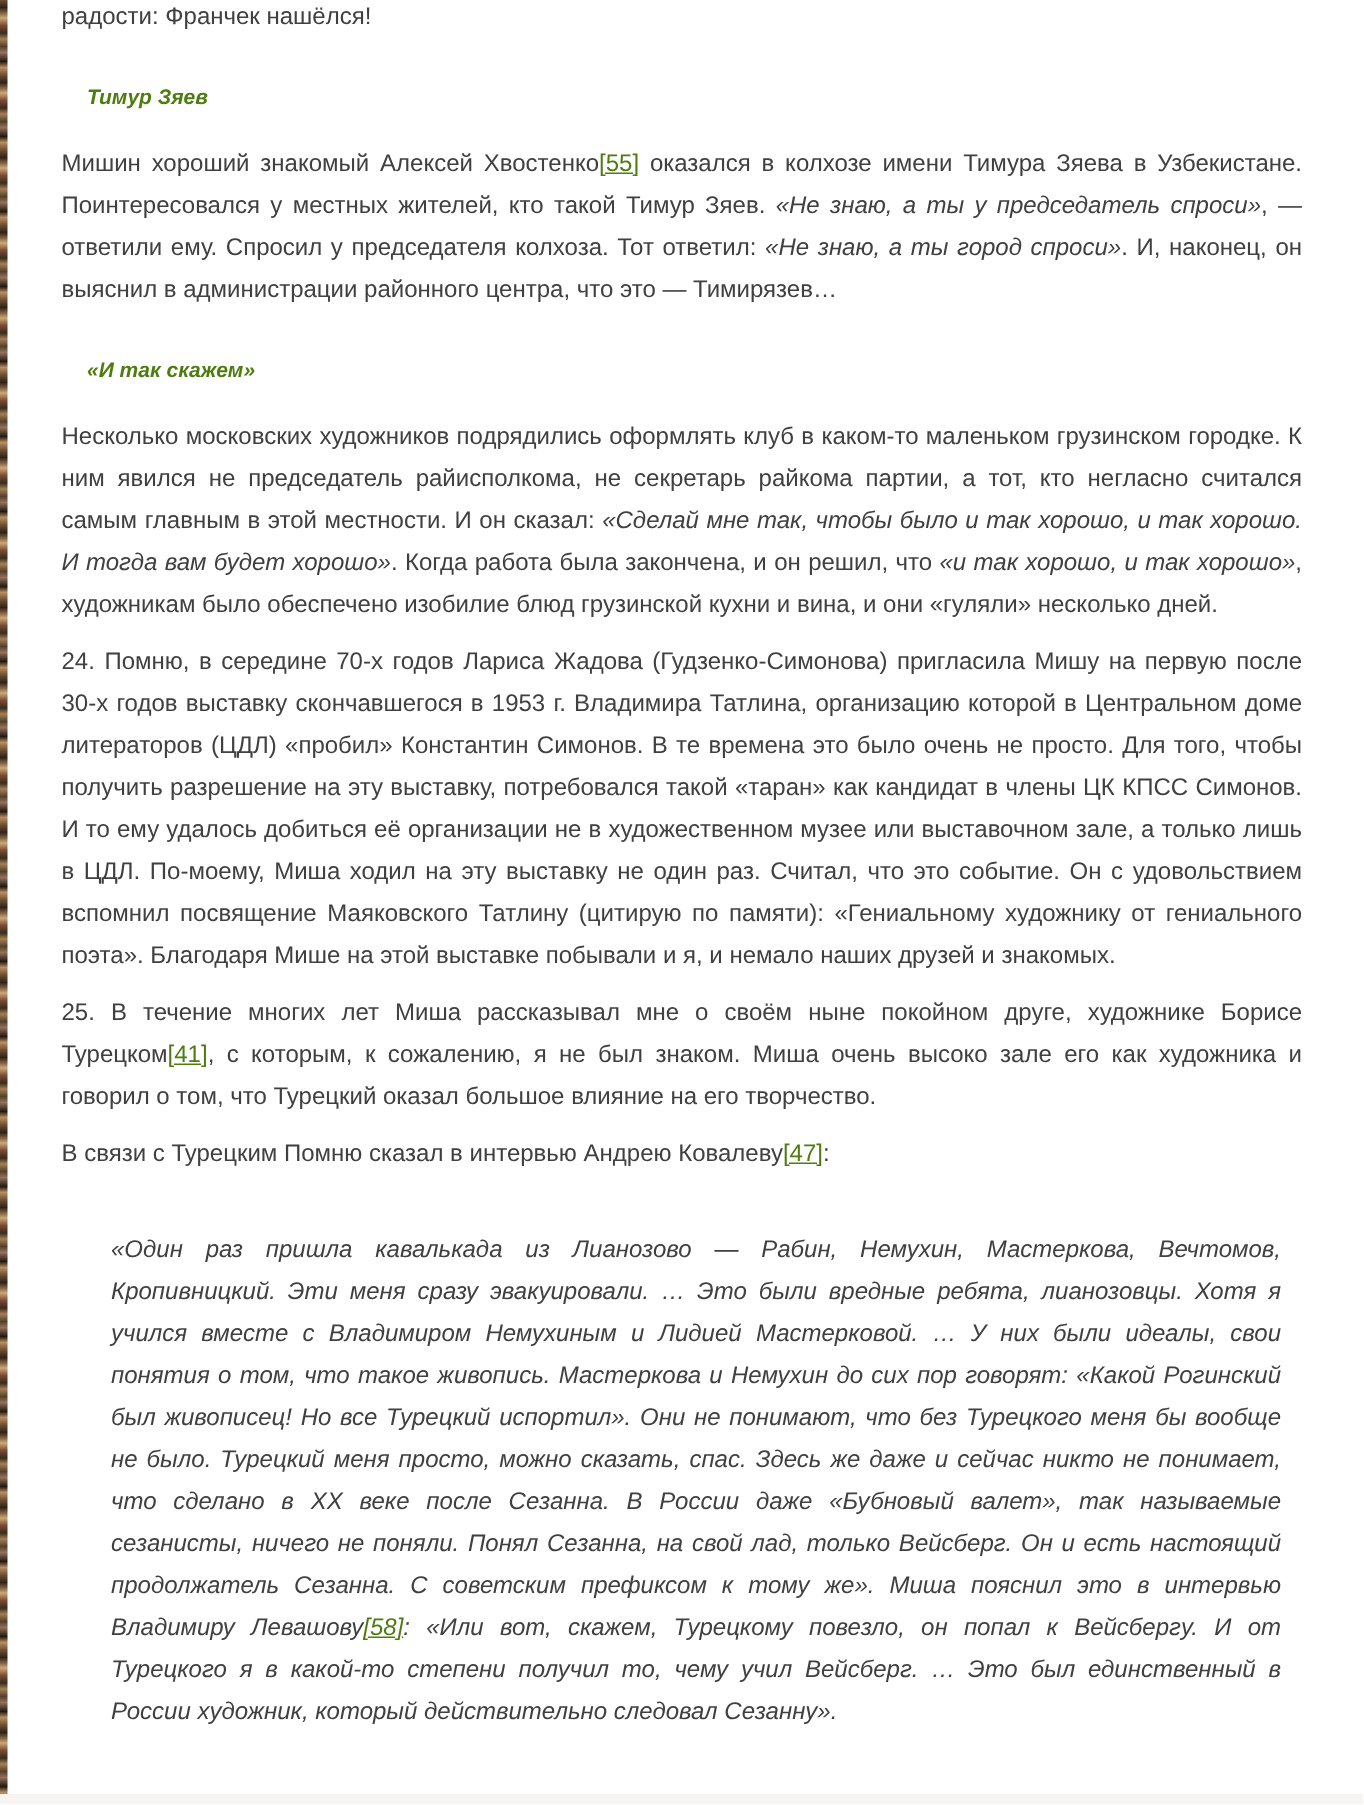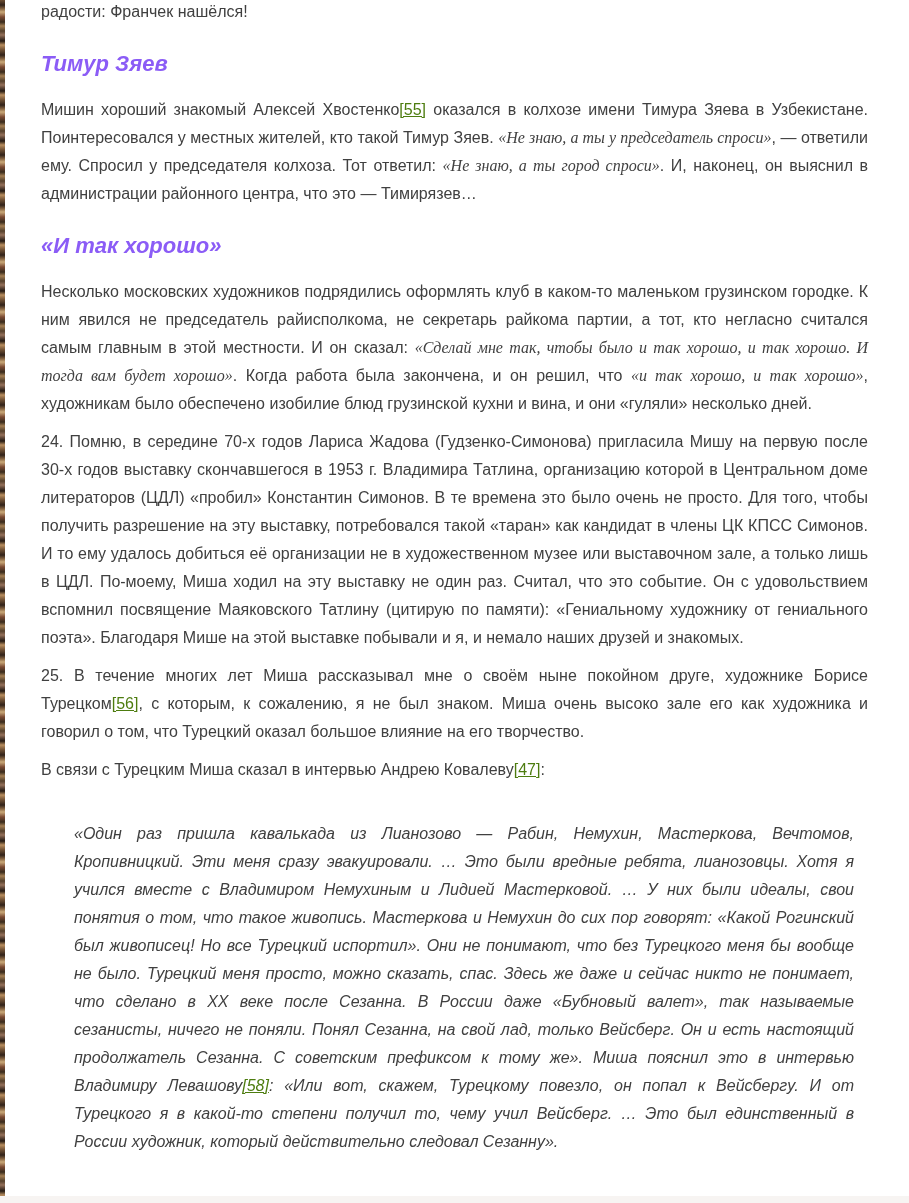--- a/index.html
+++ b/index.html
@@ -33,28 +33,28 @@
   .content p {
     font-size: 16px;
     line-height: 28px;
     margin: 10px 0;
     text-align: justify;
     hyphens: auto;
     color: #404040;
   }
   .content p.frag { margin-top: -4px; }
   .subhead {
-    font-size: 22px;
+    font-size: 14px;
     line-height: 28px;
     font-weight: bold;
     font-style: italic;
-    color: #8b5cf6;
-    margin: 24px 0 18px 0;
+    color: #4d7c0f;
+    margin: 24px 0 18px 17px;
   }
-  .q { font-style: italic; font-family: Liberation Serif, serif; }
+  .q { font-style: italic; }
   a.fn {
     color: #4d7c0f;
     text-decoration: underline;
   }
   blockquote.quote {
     margin: 36px 0 0 0;
     padding: 0 14px 0 33px;
     font-size: 16px;
     line-height: 28px;
     font-style: italic;
@@ -71,28 +71,28 @@
 
   <main class="content">
 
     <p class="frag">радости: Франчек нашёлся!</p>
 
 
     <h4 class="subhead">Тимур Зяев</h4>
 
     <p><span>Мишин хороший знакомый Алексей Хвостенко</span><a href="#" class="fn">[55]</a><span> оказался в колхозе имени Тимура Зяева в Узбекистане. Поинтересовался у местных жителей, кто такой Тимур Зяев. </span><span class="q">«Не знаю, а ты у председатель спроси»</span><span>, — ответили ему. Спросил у председателя колхоза. Тот ответил: </span><span class="q">«Не знаю, а ты город спроси»</span><span>. И, наконец, он выяснил в администрации районного центра, что это — Тимирязев…</span></p>
 
-    <h4 class="subhead">«И так хорошо»</h4>
+    <h4 class="subhead">«И так скажем»</h4>
 
     <p><span>Несколько московских художников подрядились оформлять клуб в каком-то маленьком грузинском городке. К ним явился не председатель райисполкома, не секретарь райкома партии, а тот, кто негласно считался самым главным в этой местности. И он сказал: </span><span class="q">«Сделай мне так, чтобы было и так хорошо, и так хорошо. И тогда вам будет хорошо»</span><span>. Когда работа была закончена, и он решил, что </span><span class="q">«и так хорошо, и так хорошо»</span><span>, художникам было обеспечено изобилие блюд грузинской кухни и вина, и они «гуляли» несколько дней.</span></p>
 
     <p>24. Помню, в середине 70-х годов Лариса Жадова (Гудзенко-Симонова) пригласила Мишу на первую после 30-х годов выставку скончавшегося в 1953 г. Владимира Татлина, организацию которой в Центральном доме литераторов (ЦДЛ) «пробил» Константин Симонов. В те времена это было очень не просто. Для того, чтобы получить разрешение на эту выставку, потребовался такой «таран» как кандидат в члены ЦК КПСС Симонов. И то ему удалось добиться её организации не в художественном музее или выставочном зале, а только лишь в ЦДЛ. По-моему, Миша ходил на эту выставку не один раз. Считал, что это событие. Он с удовольствием вспомнил посвящение Маяковского Татлину (цитирую по памяти): «Гениальному художнику от гениального поэта». Благодаря Мише на этой выставке побывали и я, и немало наших друзей и знакомых.</p>
 
-    <p><span>25. В течение многих лет Миша рассказывал мне о своём ныне покойном друге, художнике Борисе Турецком</span><a href="#" class="fn">[56]</a><span>, с которым, к сожалению, я не был знаком. Миша очень высоко зале его как художника и говорил о том, что Турецкий оказал большое влияние на его творчество.</span></p>
+    <p><span>25. В течение многих лет Миша рассказывал мне о своём ныне покойном друге, художнике Борисе Турецком</span><a href="#" class="fn">[41]</a><span>, с которым, к сожалению, я не был знаком. Миша очень высоко зале его как художника и говорил о том, что Турецкий оказал большое влияние на его творчество.</span></p>
 
-    <p><span>В связи с Турецким Миша сказал в интервью Андрею Ковалеву</span><a href="#" class="fn">[47]</a><span>:</span></p>
+    <p><span>В связи с Турецким Помню сказал в интервью Андрею Ковалеву</span><a href="#" class="fn">[47]</a><span>:</span></p>
 
     <blockquote class="quote"><span>«Один раз пришла кавалькада из Лианозово — Рабин, Немухин, Мастеркова, Вечтомов, Кропивницкий. Эти меня сразу эвакуировали. … Это были вредные ребята, лианозовцы. Хотя я учился вместе с Владимиром Немухиным и Лидией Мастерковой. … У них были идеалы, свои понятия о том, что такое живопись. Мастеркова и Немухин до сих пор говорят: «Какой Рогинский был живописец! Но все Турецкий испортил». Они не понимают, что без Турецкого меня бы вообще не было. Турецкий меня просто, можно сказать, спас. Здесь же даже и сейчас никто не понимает, что сделано в ХХ веке после Сезанна. В России даже «Бубновый валет», так называемые сезанисты, ничего не поняли. Понял Сезанна, на свой лад, только Вейсберг. Он и есть настоящий продолжатель Сезанна. С советским префиксом к тому же». Миша пояснил это в интервью Владимиру Левашову</span><a href="#" class="fn">[58]</a><span>: «Или вот, скажем, Турецкому повезло, он попал к Вейсбергу. И от Турецкого я в какой-то степени получил то, чему учил Вейсберг. … Это был единственный в России художник, который действительно следовал Сезанну».</span></blockquote>
 
   </main>
 
   <div class="bottom-strip"></div>
 </div>
 
 </body></html>

